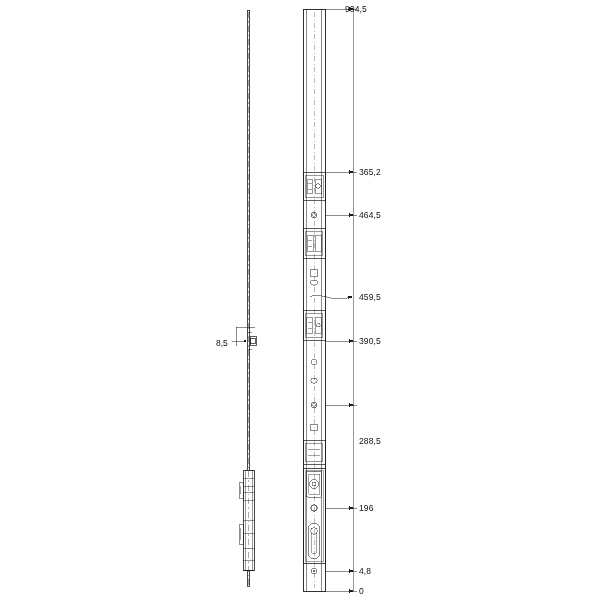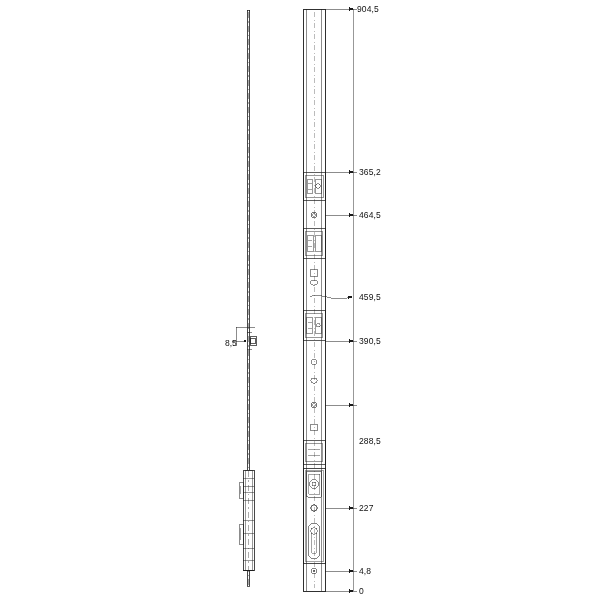--- a/index.html
+++ b/index.html
@@ -33,21 +33,20 @@
     color: #111111;
     white-space: nowrap;
     letter-spacing: 0.1px;
   }
   .side-label {
     position: absolute;
     font-family: "Liberation Sans", sans-serif;
     font-size: 8.5px;
     color: #111111;
     white-space: nowrap;
-    margin-left: 9px;
   }
 </style>
 </head>
 <body>
 
 <div id="stage">
 
   <svg class="drawing-svg" viewBox="0 0 600 600">
     <g stroke="#1a1a1a" fill="none" stroke-width="0.7" shape-rendering="crispEdges">
 
@@ -187,31 +186,31 @@
         <path d="M349 403.3 L354 405 L349 406.7 Z" fill="#1a1a1a" stroke="none"></path>
         <path d="M349 506.3 L354 508 L349 509.7 Z" fill="#1a1a1a" stroke="none"></path>
         <path d="M349 569.3 L354 571 L349 572.7 Z" fill="#1a1a1a" stroke="none"></path>
         <path d="M349 589.3 L354 591 L349 592.7 Z" fill="#1a1a1a" stroke="none"></path>
       </g>
     </g>
   </svg>
 
   <div class="side-label" style="left:216px; top:338px;">8,5</div>
 
-  <div class="dim-label" style="left:357px; top:4px;">904,5</div>
+  <div class="dim-label" style="left:345px; top:4px;">904,5</div>
 
   <div class="dim-label" style="left:359px; top:167px;">365,2</div>
 
   <div class="dim-label" style="left:359px; top:210px;">464,5</div>
 
   <div class="dim-label" style="left:359px; top:292px;">459,5</div>
 
   <div class="dim-label" style="left:359px; top:336px;text-align:center;">390,5</div>
 
   <div class="dim-label" style="left:359px; top:400px;margin-top:36px;">288,5</div>
 
-  <div class="dim-label" style="left:359px; top:503px;">227</div>
+  <div class="dim-label" style="left:359px; top:503px;">196</div>
 
   <div class="dim-label" style="left:359px; top:566px;">4,8</div>
 
   <div class="dim-label" style="left:359px; top:586px;">0</div>
 
 </div>
 
 </body></html>

